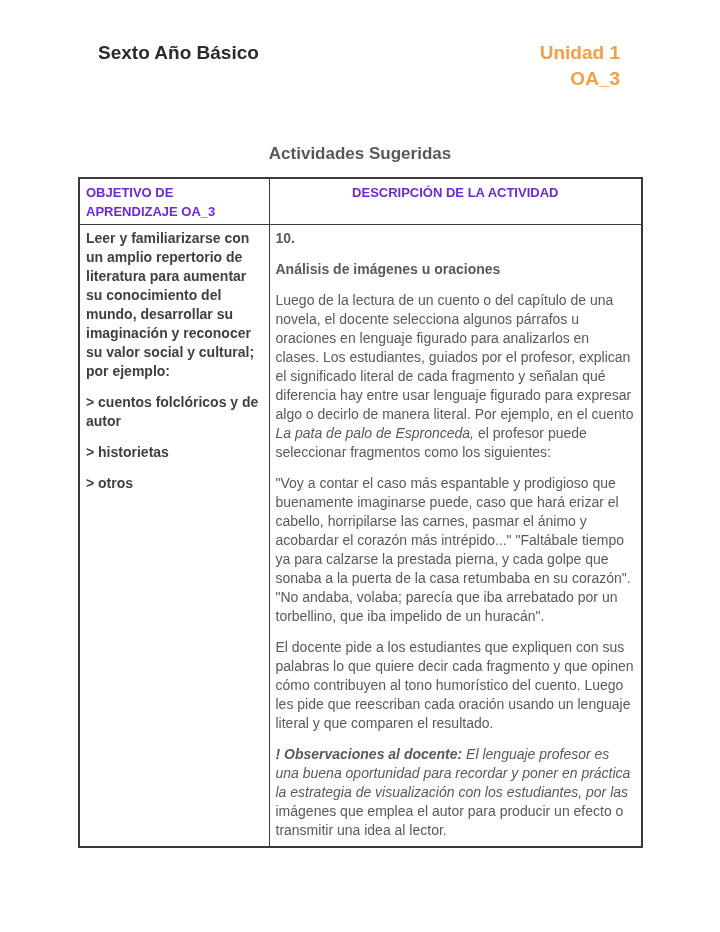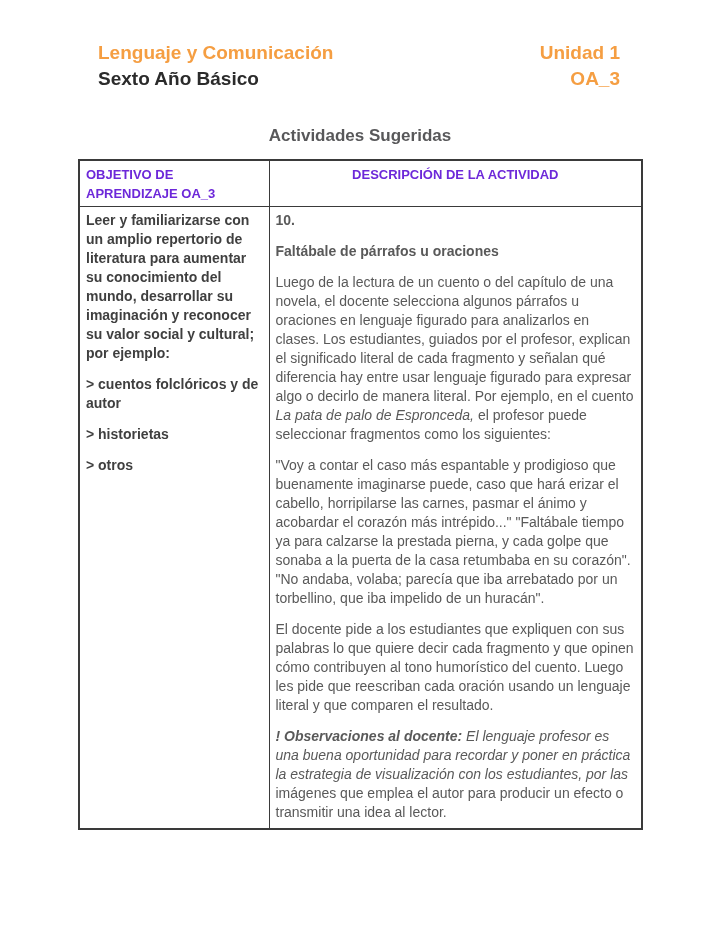--- a/index.html
+++ b/index.html
@@ -26,21 +26,21 @@
     font-weight: bold;
     line-height: 26px;
     white-space: nowrap;
   }
   .header-right .line { text-align: right; margin-left: 28px; }
   .orange { color: #F59E42; }
   .dark   { color: #2b2b2b; }
 
   
   .doc-title {
-    margin: 32px 0 0 0;
+    margin: 50px 0 0 0;
     text-align: center;
     font-size: 17px;
     line-height: 24px;
     font-weight: bold;
     color: #58585a;
   }
 
   
   table.activities-table {
     margin: 11px 0 0 78px;
@@ -84,21 +84,20 @@
   .italic { font-style: italic; }
   .bold-italic { font-weight: bold; font-style: italic; }
 </style>
 </head>
 <body>
 
 <div class="page">
 
   <header class="doc-header">
     <div class="header-left">
-      <div class="line orange">Lenguaje y Comunicación</div>
       <div class="line dark">Sexto Año Básico</div>
     </div>
     <div class="header-right">
       <div class="line orange">Unidad 1</div>
       <div class="line orange">OA_3</div>
     </div>
   </header>
 
   <h1 class="doc-title">Actividades Sugeridas</h1>
 
@@ -116,21 +115,21 @@
     <tbody>
       <tr>
         <td class="td-objective">
           <p>Leer y familiarizarse con un amplio repertorio de literatura para aumentar su conocimiento del mundo, desarrollar su imaginación y reconocer su valor social y cultural; por ejemplo:</p>
           <p>&gt; cuentos folclóricos y de autor</p>
           <p>&gt; historietas</p>
           <p>&gt; otros</p>
         </td>
         <td class="td-description">
           <p class="bold">10.</p>
-          <p class="bold">Faltábale de párrafos u oraciones</p>
+          <p class="bold">Análisis de imágenes u oraciones</p>
           <p><span>Luego de la lectura de un cuento o del capítulo de una novela, el docente selecciona algunos párrafos u oraciones en lenguaje figurado para analizarlos en clases. Los estudiantes, guiados por el profesor, explican el significado literal de cada fragmento y señalan qué diferencia hay entre usar lenguaje figurado para expresar algo o decirlo de manera literal. Por ejemplo, en el cuento </span><span class="italic">La pata de palo de Espronceda,</span><span> el profesor puede seleccionar fragmentos como los siguientes:</span></p>
           <p>"Voy a contar el caso más espantable y prodigioso que buenamente imaginarse puede, caso que hará erizar el cabello, horripilarse las carnes, pasmar el ánimo y acobardar el corazón más intrépido..." "Faltábale tiempo ya para calzarse la prestada pierna, y cada golpe que sonaba a la puerta de la casa retumbaba en su corazón". "No andaba, volaba; parecía que iba arrebatado por un torbellino, que iba impelido de un huracán".</p>
           <p>El docente pide a los estudiantes que expliquen con sus palabras lo que quiere decir cada fragmento y que opinen cómo contribuyen al tono humorístico del cuento. Luego les pide que reescriban cada oración usando un lenguaje literal y que comparen el resultado.</p>
           <p><span class="bold-italic">! Observaciones al docente:</span><span class="italic"> El lenguaje profesor es una buena oportunidad para recordar y poner en práctica la estrategia de visualización con los estudiantes, por las </span><span>imágenes que emplea el autor para producir un efecto o transmitir una idea al lector.</span></p>
         </td>
       </tr>
     </tbody>
   </table>
 
 </div>

